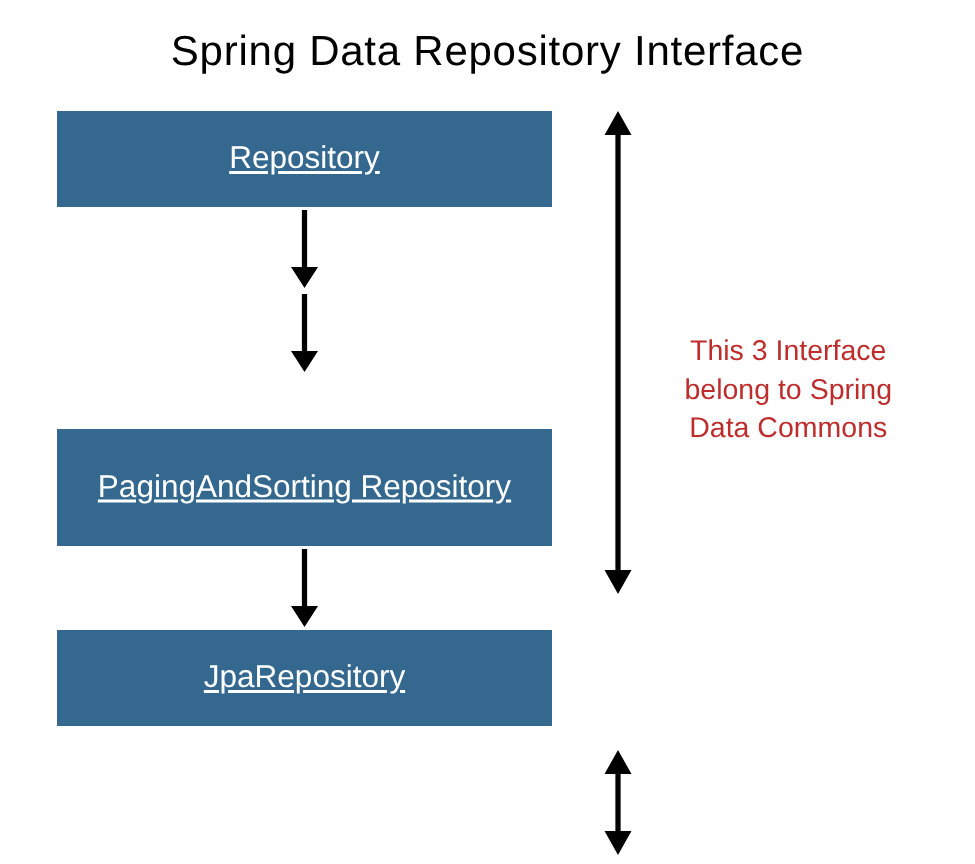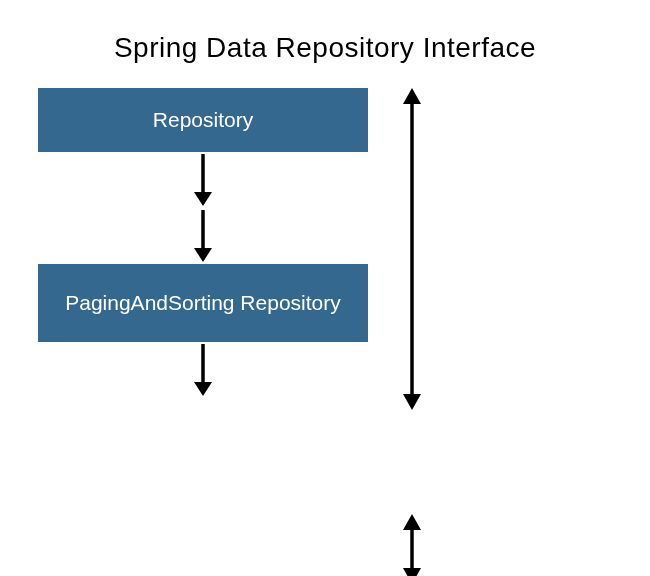--- a/index.html
+++ b/index.html
@@ -11,21 +11,21 @@
       width: 650px;
       height: 576px;
       background: #ffffff;
       font-family: "Segoe UI", Arial, sans-serif;
       position: relative;
     }
     .title {
       font-size: 28px;
       font-weight: 400;
       text-align: center;
-      padding-top: 32px;
+      padding-top: 18px;
       padding-bottom: 24px;
       color: #000;
       letter-spacing: 0.5px;
     }
     .diagram-container {
       position: relative;
       width: 100%;
       padding-left: 38px;
     }
     .boxes-column {
@@ -38,27 +38,29 @@
       width: 330px;
       background: #34688f;
       color: #ffffff;
       font-size: 21px;
       font-weight: 400;
       display: flex;
       align-items: center;
       justify-content: center;
       text-align: left;
       line-height: 1.25;
+      text-decoration: underline;
     }
     .box-single {
       height: 64px;
     }
     .box-double {
       height: 78px;
       padding: 8px 20px;
+      margin-top: 36px;
     }
     .arrow-down {
       width: 330px;
       height: 56px;
       display: flex;
       justify-content: center;
       align-items: center;
     }
     .arrow-down svg {
       display: block;
@@ -124,34 +126,38 @@
       <span>PagingAndSorting Repository</span>
     </div>
 
     <div class="arrow-down">
       <svg width="24" height="56" viewBox="0 0 24 56">
         <line x1="12" y1="2" x2="12" y2="42" stroke="#000" stroke-width="3.5"></line>
         <polygon points="12,54 3,40 21,40" fill="#000"></polygon>
       </svg>
     </div>
 
+    <div class="box box-single">
+      <span>JpaRepository</span>
+    </div>
 
   </div>
 
   <div class="bracket bracket-top">
     <svg width="24" height="322" viewBox="0 0 24 322">
       <polygon points="12,0 3,16 21,16" fill="#000"></polygon>
       <line x1="12" y1="14" x2="12" y2="308" stroke="#000" stroke-width="3.5"></line>
       <polygon points="12,322 3,306 21,306" fill="#000"></polygon>
     </svg>
   </div>
 
   <div class="bracket bracket-bottom">
     <svg width="24" height="70" viewBox="0 0 24 70">
       <polygon points="12,0 3,16 21,16" fill="#000"></polygon>
       <line x1="12" y1="14" x2="12" y2="56" stroke="#000" stroke-width="3.5"></line>
       <polygon points="12,70 3,54 21,54" fill="#000"></polygon>
     </svg>
   </div>
 
+  <div class="annotation annotation-top">This 3 Interface belong to Spring Data Commons</div>
 
 
 </div>
 
 </body></html>

